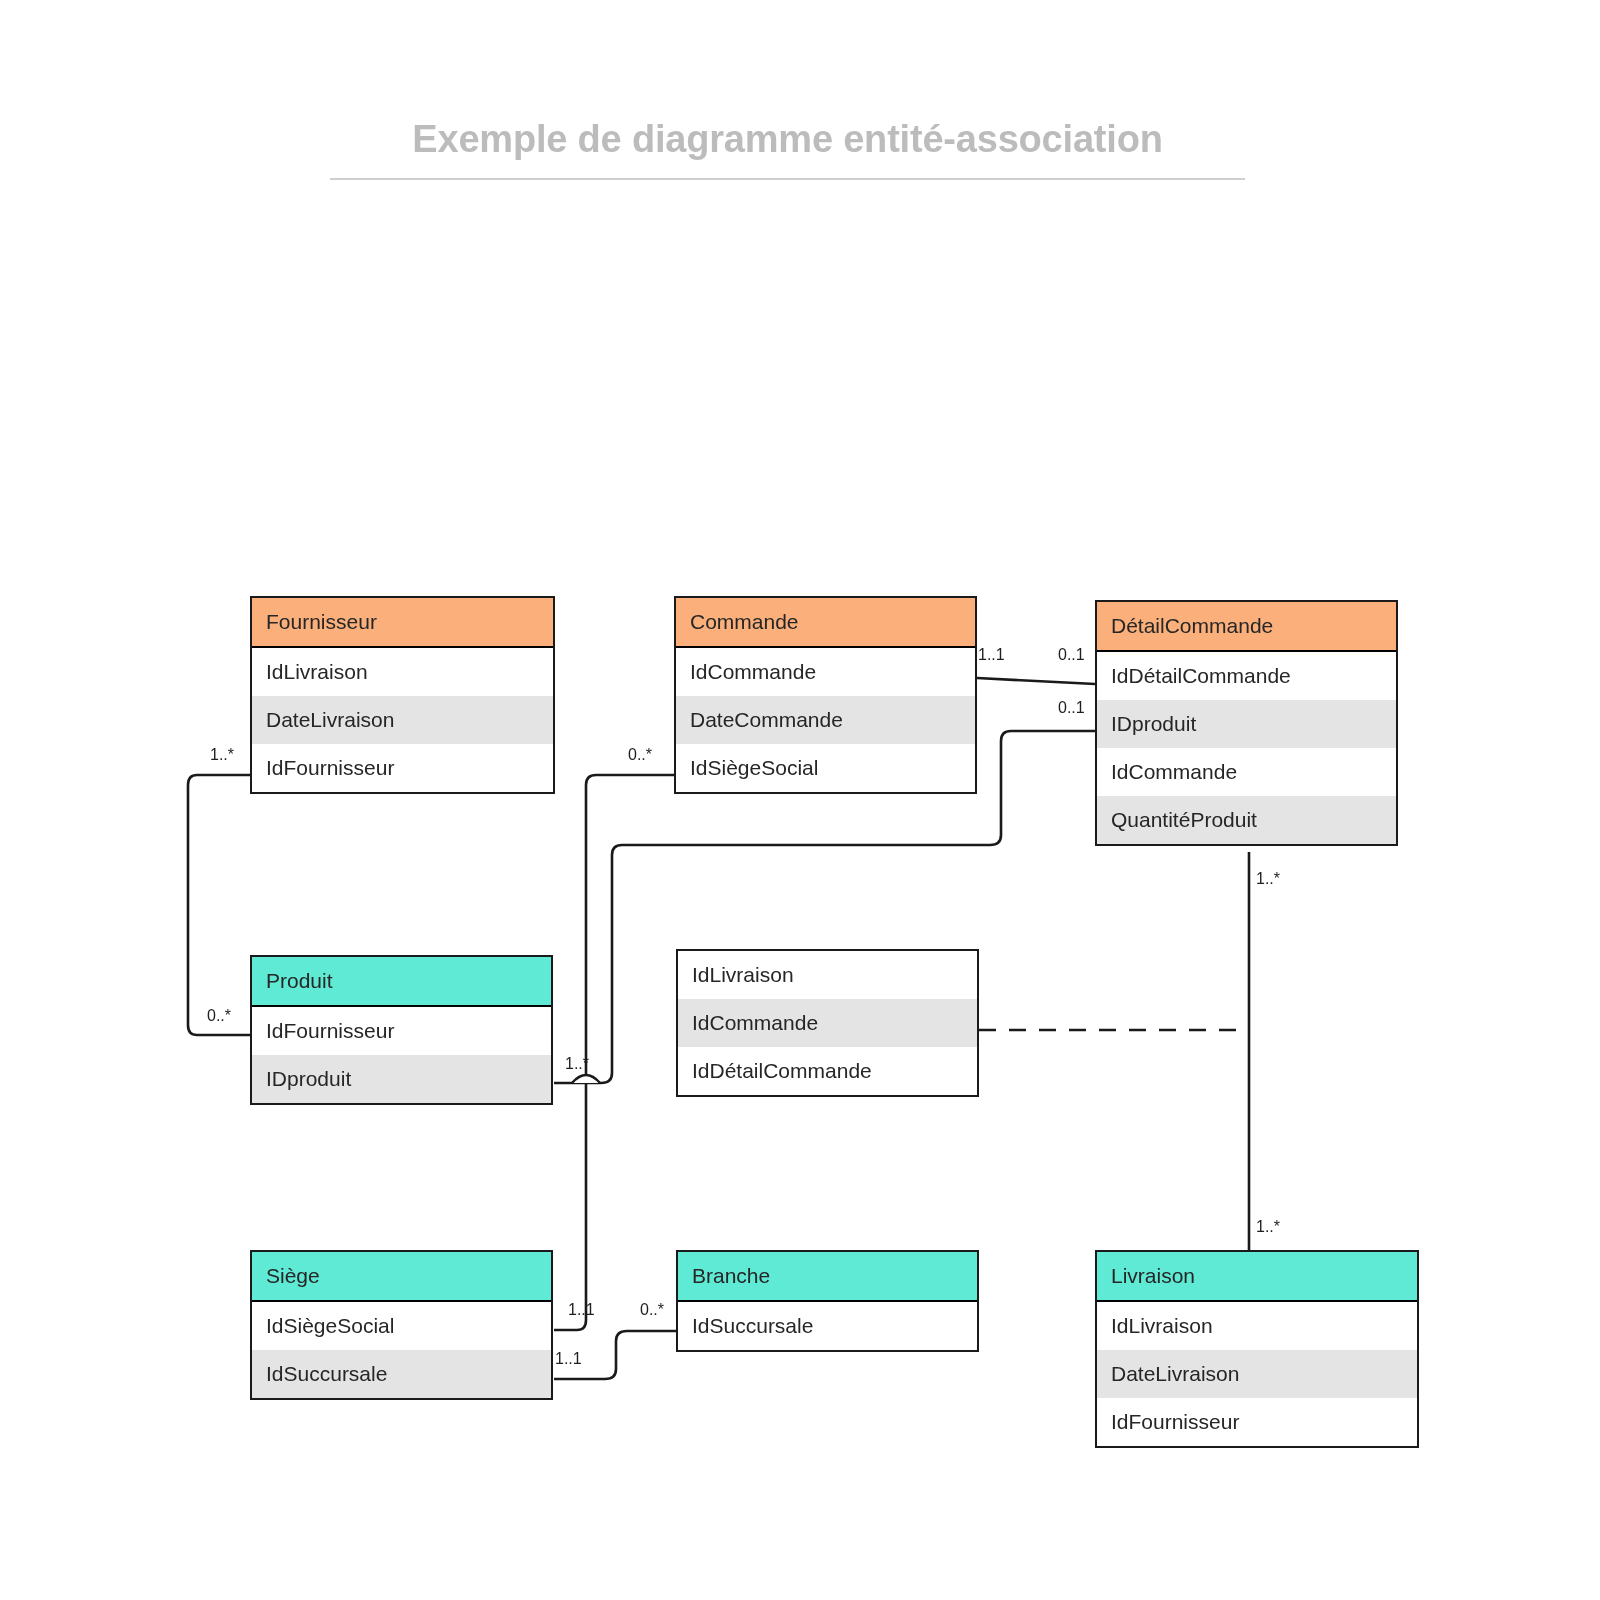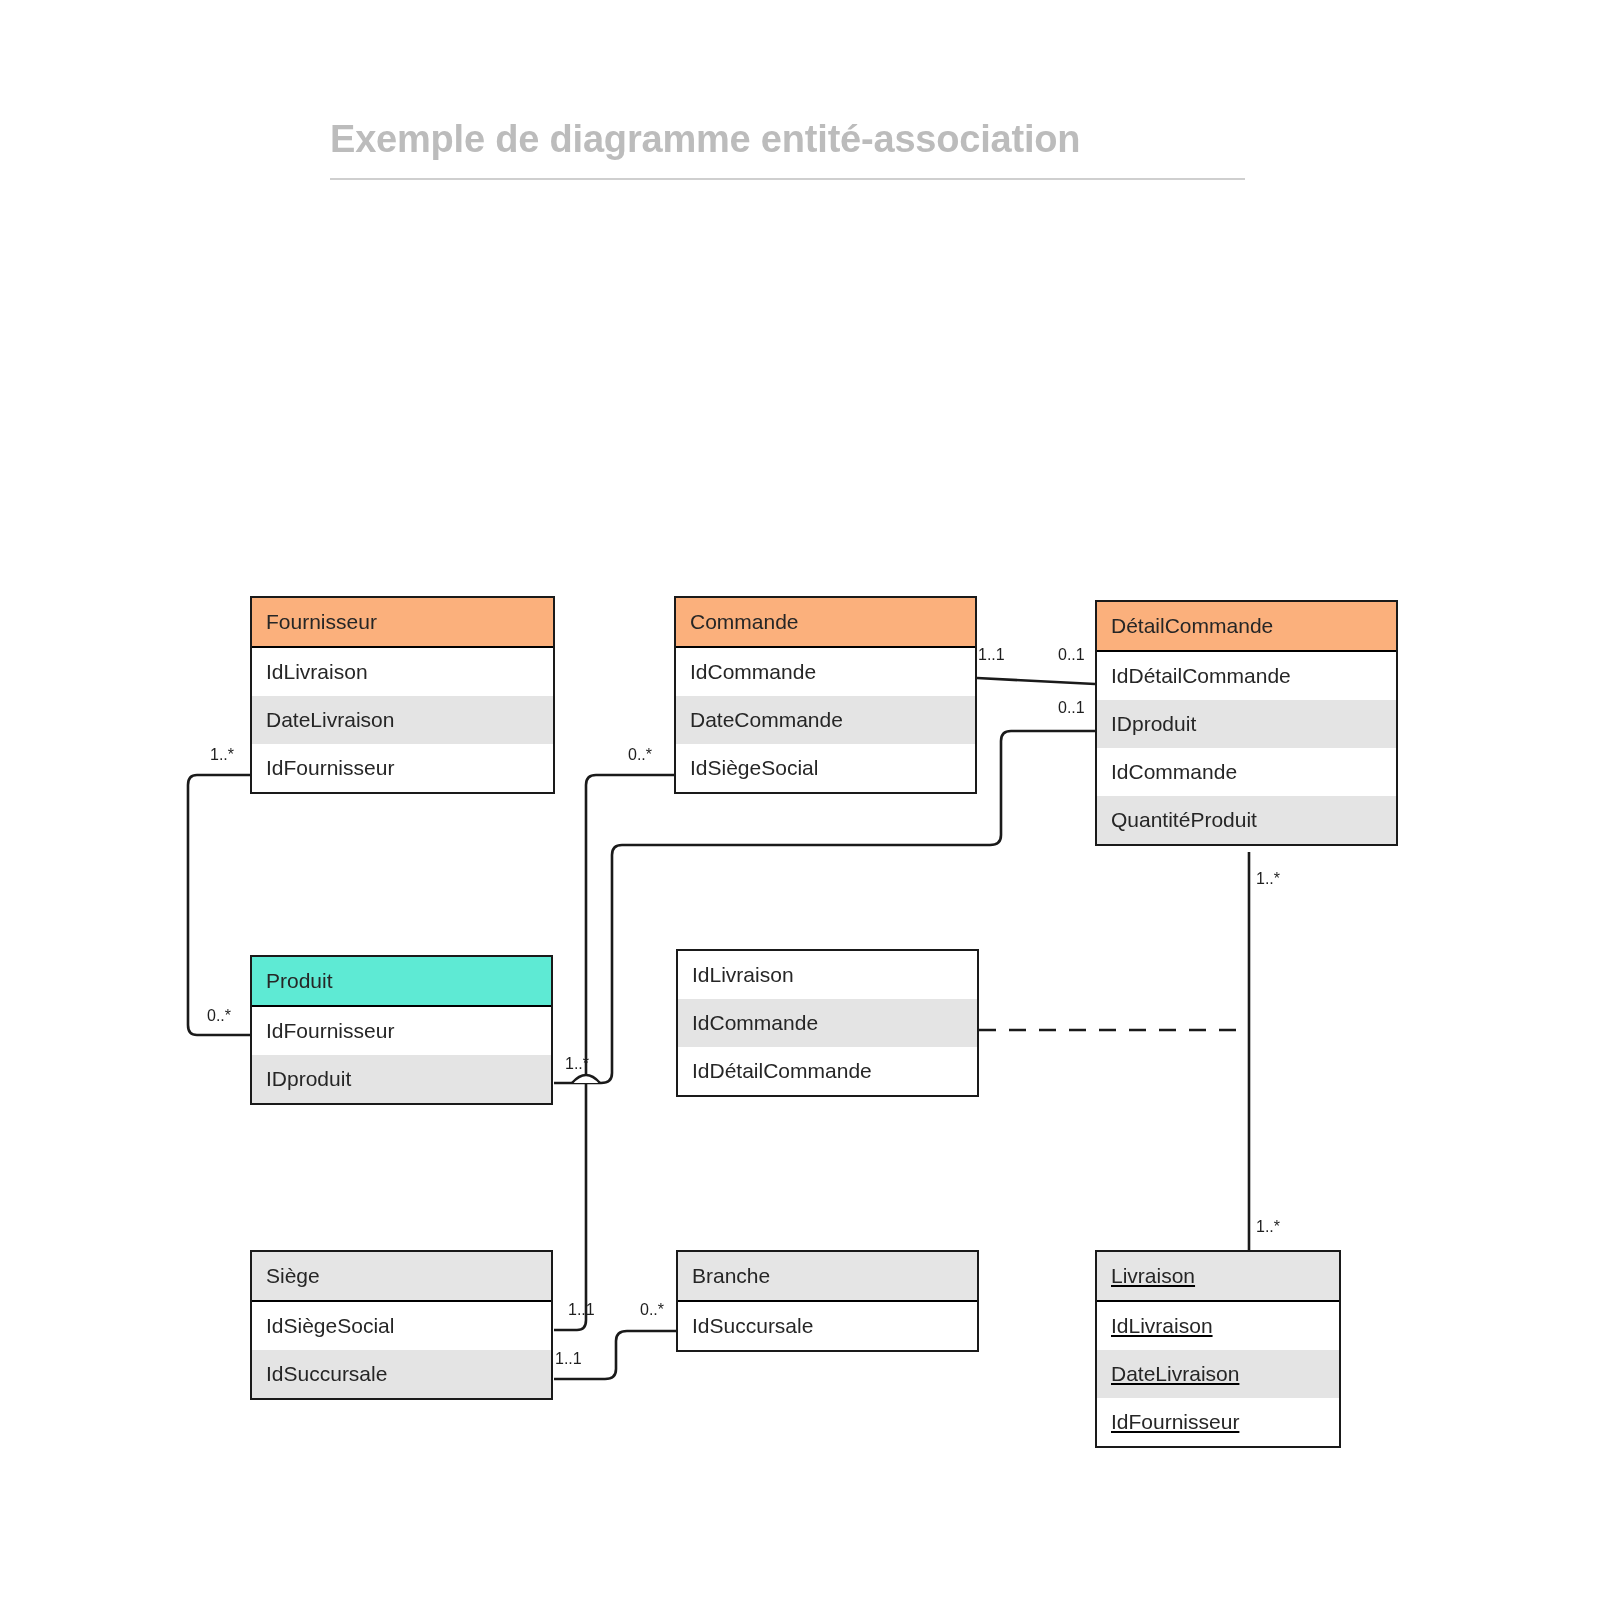--- a/index.html
+++ b/index.html
@@ -14,21 +14,21 @@
     font-family: "Liberation Sans", sans-serif;
     overflow: hidden;
   }
 
   
   #doc-header {
     position: absolute;
     left: 330px;
     top: 118px;
     width: 915px;
-    text-align: left;
+    text-align: center;
   }
   #doc-title {
     font-size: 38px;
     font-weight: bold;
     color: #bcbcbc;
     letter-spacing: -0.2px;
     line-height: 1.15;
     padding-bottom: 16px;
     border-bottom: 2px solid #cfcfcf;
     white-space: nowrap;
@@ -86,21 +86,21 @@
     white-space: nowrap;
     overflow: hidden;
   }
   .attr.alt {
     background: #e4e4e4;
   }
 
   
   .tint-strong  { background: #fbb07c; }
   .tint-medium  { background: #5eead4; }
-  .tint-light   { background: #e5e5e5; }
+  .tint-light   { background: #5eead4; }
 
   
   .card {
     position: absolute;
     font-size: 16px;
     color: #1f1f1f;
     white-space: nowrap;
     font-family: "Liberation Sans", sans-serif;
   }
 </style>
@@ -188,21 +188,21 @@
     <div class="entity-title tint-light">Siège</div>
     <div class="attr">IdSiègeSocial</div>
     <div class="attr alt">IdSuccursale</div>
   </div>
 
   <div class="entity" style="left:676px; top:1250px; width:303px;">
     <div class="entity-title tint-light">Branche</div>
     <div class="attr">IdSuccursale</div>
   </div>
 
-  <div class="entity" style="left:1095px; top:1250px; width:246px;text-decoration:underline;">
+  <div class="entity" style="left:1095px; top:1250px; width:324px;">
     <div class="entity-title tint-light">Livraison</div>
     <div class="attr">IdLivraison</div>
     <div class="attr alt">DateLivraison</div>
     <div class="attr">IdFournisseur</div>
   </div>
 
   <div class="card" style="left:210px;  top:746px;">1..*</div>
   <div class="card" style="left:207px;  top:1007px;">0..*</div>
   <div class="card" style="left:978px;  top:646px;">1..1</div>
   <div class="card" style="left:1058px; top:646px;">0..1</div>

